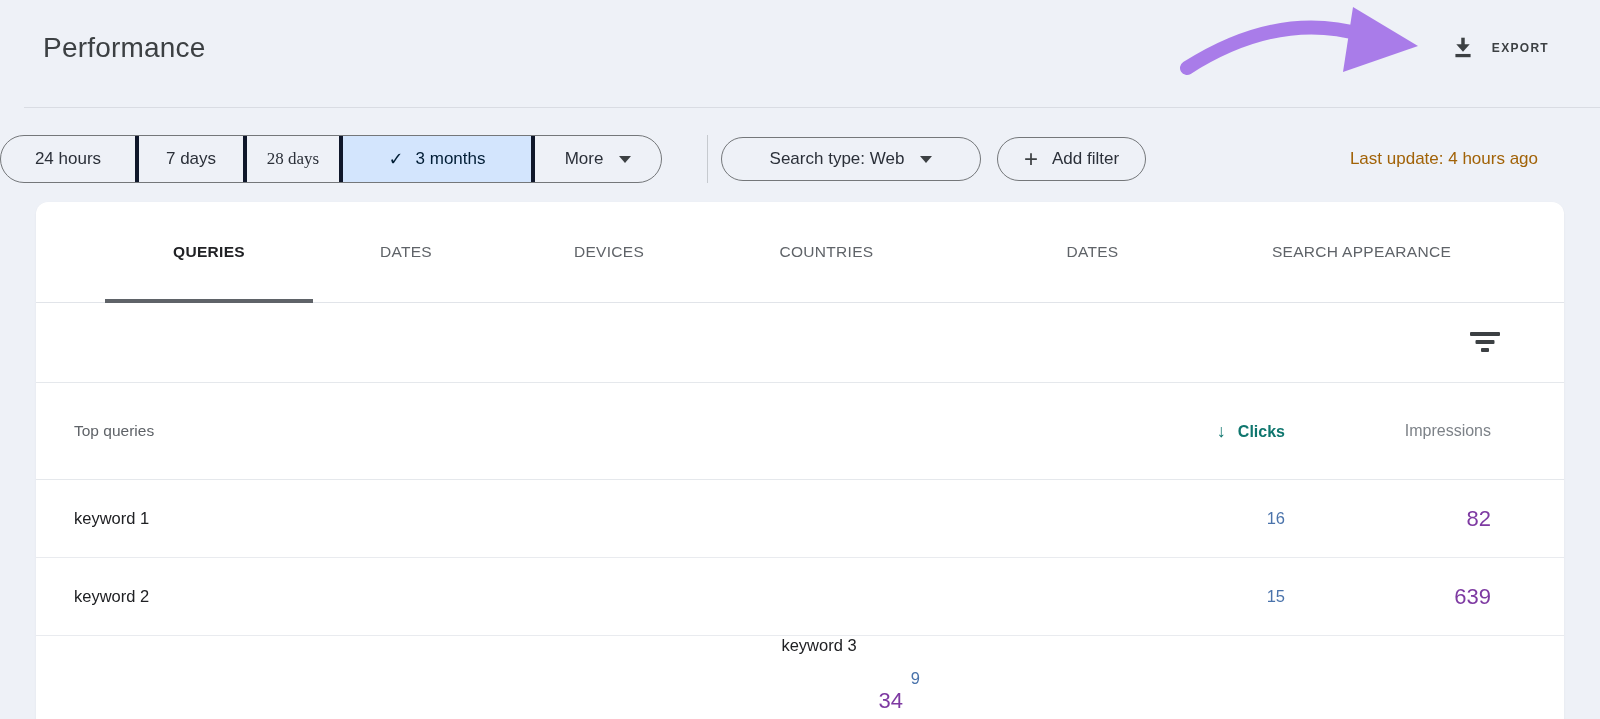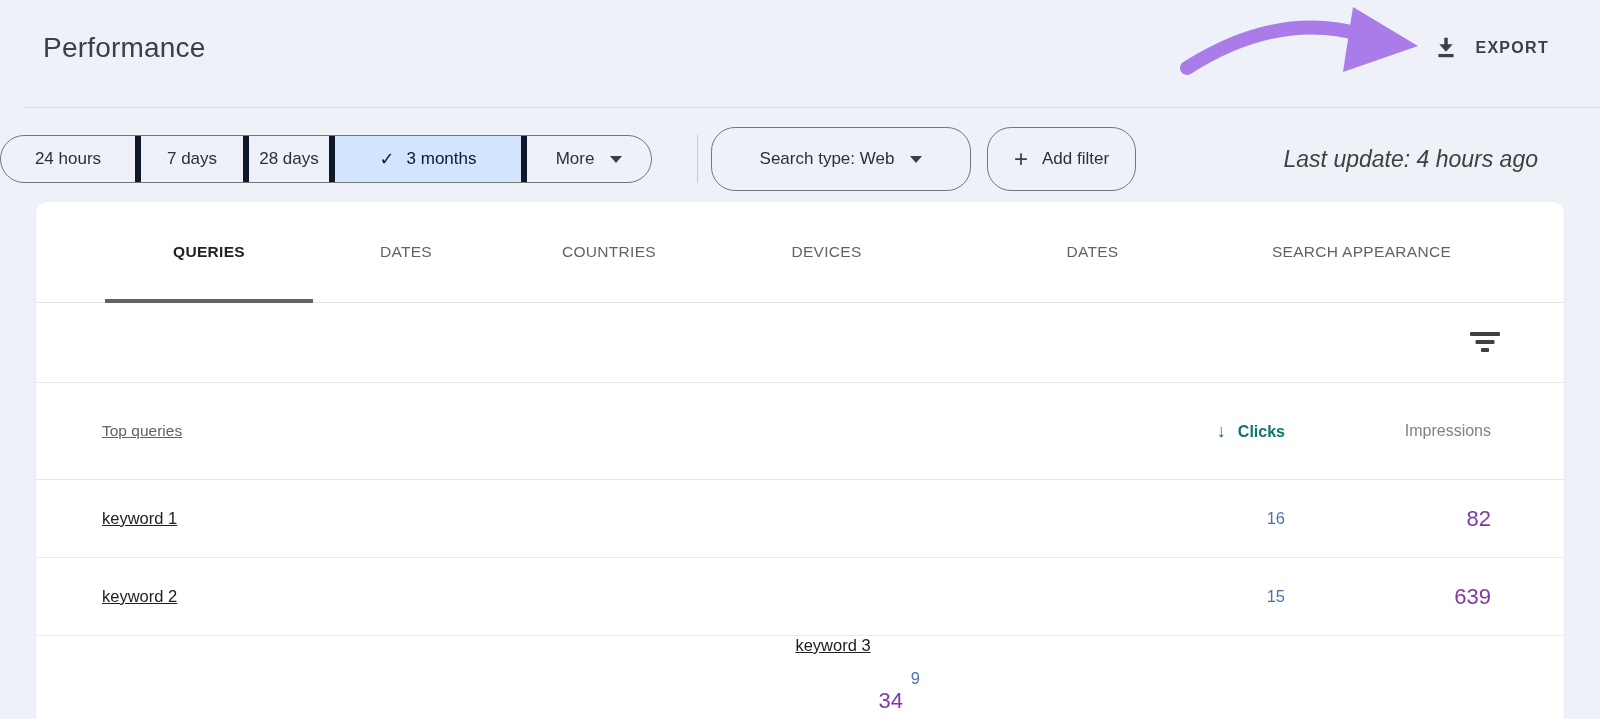--- a/index.html
+++ b/index.html
@@ -22,58 +22,58 @@
     position: absolute; left: 43px; top: 32px;
     font-size: 28px; font-weight: 400; color: #3c4043; letter-spacing: 0.2px;
   }
   .export-btn {
     position: absolute; right: 47px; top: 26px;
     display: flex; align-items: center; gap: 16px;
     height: 44px; padding: 0 4px; cursor: pointer; background: transparent; border: none;
   }
   .export-btn .dl-icon { width: 26px; height: 26px; display: block; }
   .export-btn .label {
-    font-size: 16px; font-weight: 700; letter-spacing: 1.3px; color: #3c4043;
+    font-size: 12px; font-weight: 700; letter-spacing: 1.3px; color: #3c4043;
   }
   .annot-arrow { position: absolute; left: 1150px; top: 2px; width: 280px; height: 86px; pointer-events: none; }
 
   
   .filter-bar { position: relative; margin: 27px 0 0 0; height: 48px; display: flex; align-items: center; }
   .seg-group {
     display: flex; height: 48px; border: 1px solid #74777a; border-radius: 24px;
     overflow: hidden; background: transparent;
   }
   .seg {
     display: flex; align-items: center; justify-content: center;
     font-size: 17px; color: #2b3039; cursor: pointer; height: 100%;
-    border-left: 6px solid #0f172a; background: transparent;
+    border-left: 4px solid #0f172a; background: transparent;
   }
   .seg:first-child { border-left: none; }
   .seg:nth-child(1) { width: 134px; }
   .seg:nth-child(2) { width: 108px; }
-  .seg:nth-child(3) { width: 86px; }
+  .seg:nth-child(3) { width: 96px; font-family: Liberation Serif, serif; }
   .seg:nth-child(4) { width: 192px; }
   .seg:nth-child(5) { width: 130px; }
   .seg.selected { background: var(--selected-chip-bg, #d3e5fd); color: var(--selected-chip-fg, #001d35); font-weight: 500; }
   .seg .check { margin-right: 12px; font-size: 18px; }
   .caret {
     width: 0; height: 0; display: inline-block;
     border-left: 6px solid transparent; border-right: 6px solid transparent;
     border-top: 7px solid #3c4043; margin-left: 16px;
   }
   .vdivider { width: 1px; height: 48px; background: #c6cacf; margin-left: 45px; }
   .pill-btn {
     display: flex; align-items: center; justify-content: center;
-    height: 64px; border: 1px solid #74777a; border-radius: 24px;
+    height: 44px; border: 1px solid #74777a; border-radius: 24px;
     background: transparent; font-size: 17px; color: #2b3039; cursor: pointer;
   }
   .search-type { margin-left: 13px; width: 260px; }
   .add-filter { margin-left: 16px; padding: 0 26px; }
   .add-filter .plus { font-size: 24px; font-weight: 400; margin-right: 14px; color: #3c4043; line-height: 1; }
-  .last-update { position: absolute; right: 62px; top: 0; line-height: 48px; font-size: 23px; color: #404040; font-style: italic; }
+  .last-update { position: absolute; right: 62px; top: 0; line-height: 48px; font-size: 17px; color: #a16207; }
 
   
   .card {
     position: absolute; left: 36px; right: 36px; top: 202px; bottom: 0;
     background: #ffffff; border-radius: 12px 12px 0 0;
     box-shadow: 0 1px 2px rgba(60,64,67,.08);
   }
 
   
   .tabs { display: flex; height: 101px; border-bottom: 1px solid #e1e4e9; padding-left: 69px; }
@@ -100,21 +100,21 @@
   .funnel-icon span { position: absolute; left: 50%; transform: translateX(-50%); height: 4px; background: #3c4043; border-radius: 1px; }
   .funnel-icon span:nth-child(1) { top: 0; width: 30px; }
   .funnel-icon span:nth-child(2) { top: 8px; width: 19px; }
   .funnel-icon span:nth-child(3) { top: 16px; width: 8px; }
 
   
   .thead, .trow { display: flex; align-items: center; }
   .thead { height: 97px; border-bottom: 1px solid #e5e8ec; }
   .trow { height: 78px; border-bottom: 1px solid #e9ebef; cursor: pointer; }
   .trow:last-child { border-bottom: none; flex-direction: column; }
-  .cell-query { flex: 1; padding-left: 66px; text-decoration: underline; }
+  .cell-query { flex: 1; padding-left: 38px; }
   .cell-clicks { width: 240px; text-align: right; }
   .cell-impr { width: 206px; text-align: right; }
   .cell-pad { width: 73px; }
   .thead .cell-query { font-size: 15.5px; color: #5f6368; font-weight: 500; }
   .thead .cell-clicks { font-size: 16px; font-weight: 700; color: #0f766e; }
   .thead .cell-clicks .sort-arrow { font-weight: 400; font-size: 18px; margin-right: 12px; }
   .thead .cell-impr { font-size: 16px; color: #7d8288; font-weight: 400; }
   .trow .cell-query { font-size: 16.5px; color: #202124; }
   .trow .cell-clicks { font-size: 16.5px; color: var(--clicks-color, #4a73ab); }
   .trow .cell-impr { font-size: 22px; color: var(--impressions-color, #7e3aa2); }
@@ -184,24 +184,24 @@
   <div class="card">
 
     <div class="tabs">
       <div class="tab active">
         <span>QUERIES</span>
       </div>
       <div class="tab">
         <span>DATES</span>
       </div>
       <div class="tab">
+        <span>DEVICES</span>
+      </div>
+      <div class="tab">
         <span>COUNTRIES</span>
-      </div>
-      <div class="tab">
-        <span>DEVICES</span>
       </div>
       <div class="tab">
         <span>DATES</span>
       </div>
       <div class="tab">
         <span>SEARCH APPEARANCE</span>
       </div>
     </div>
 
     <div class="toolbar-row">

